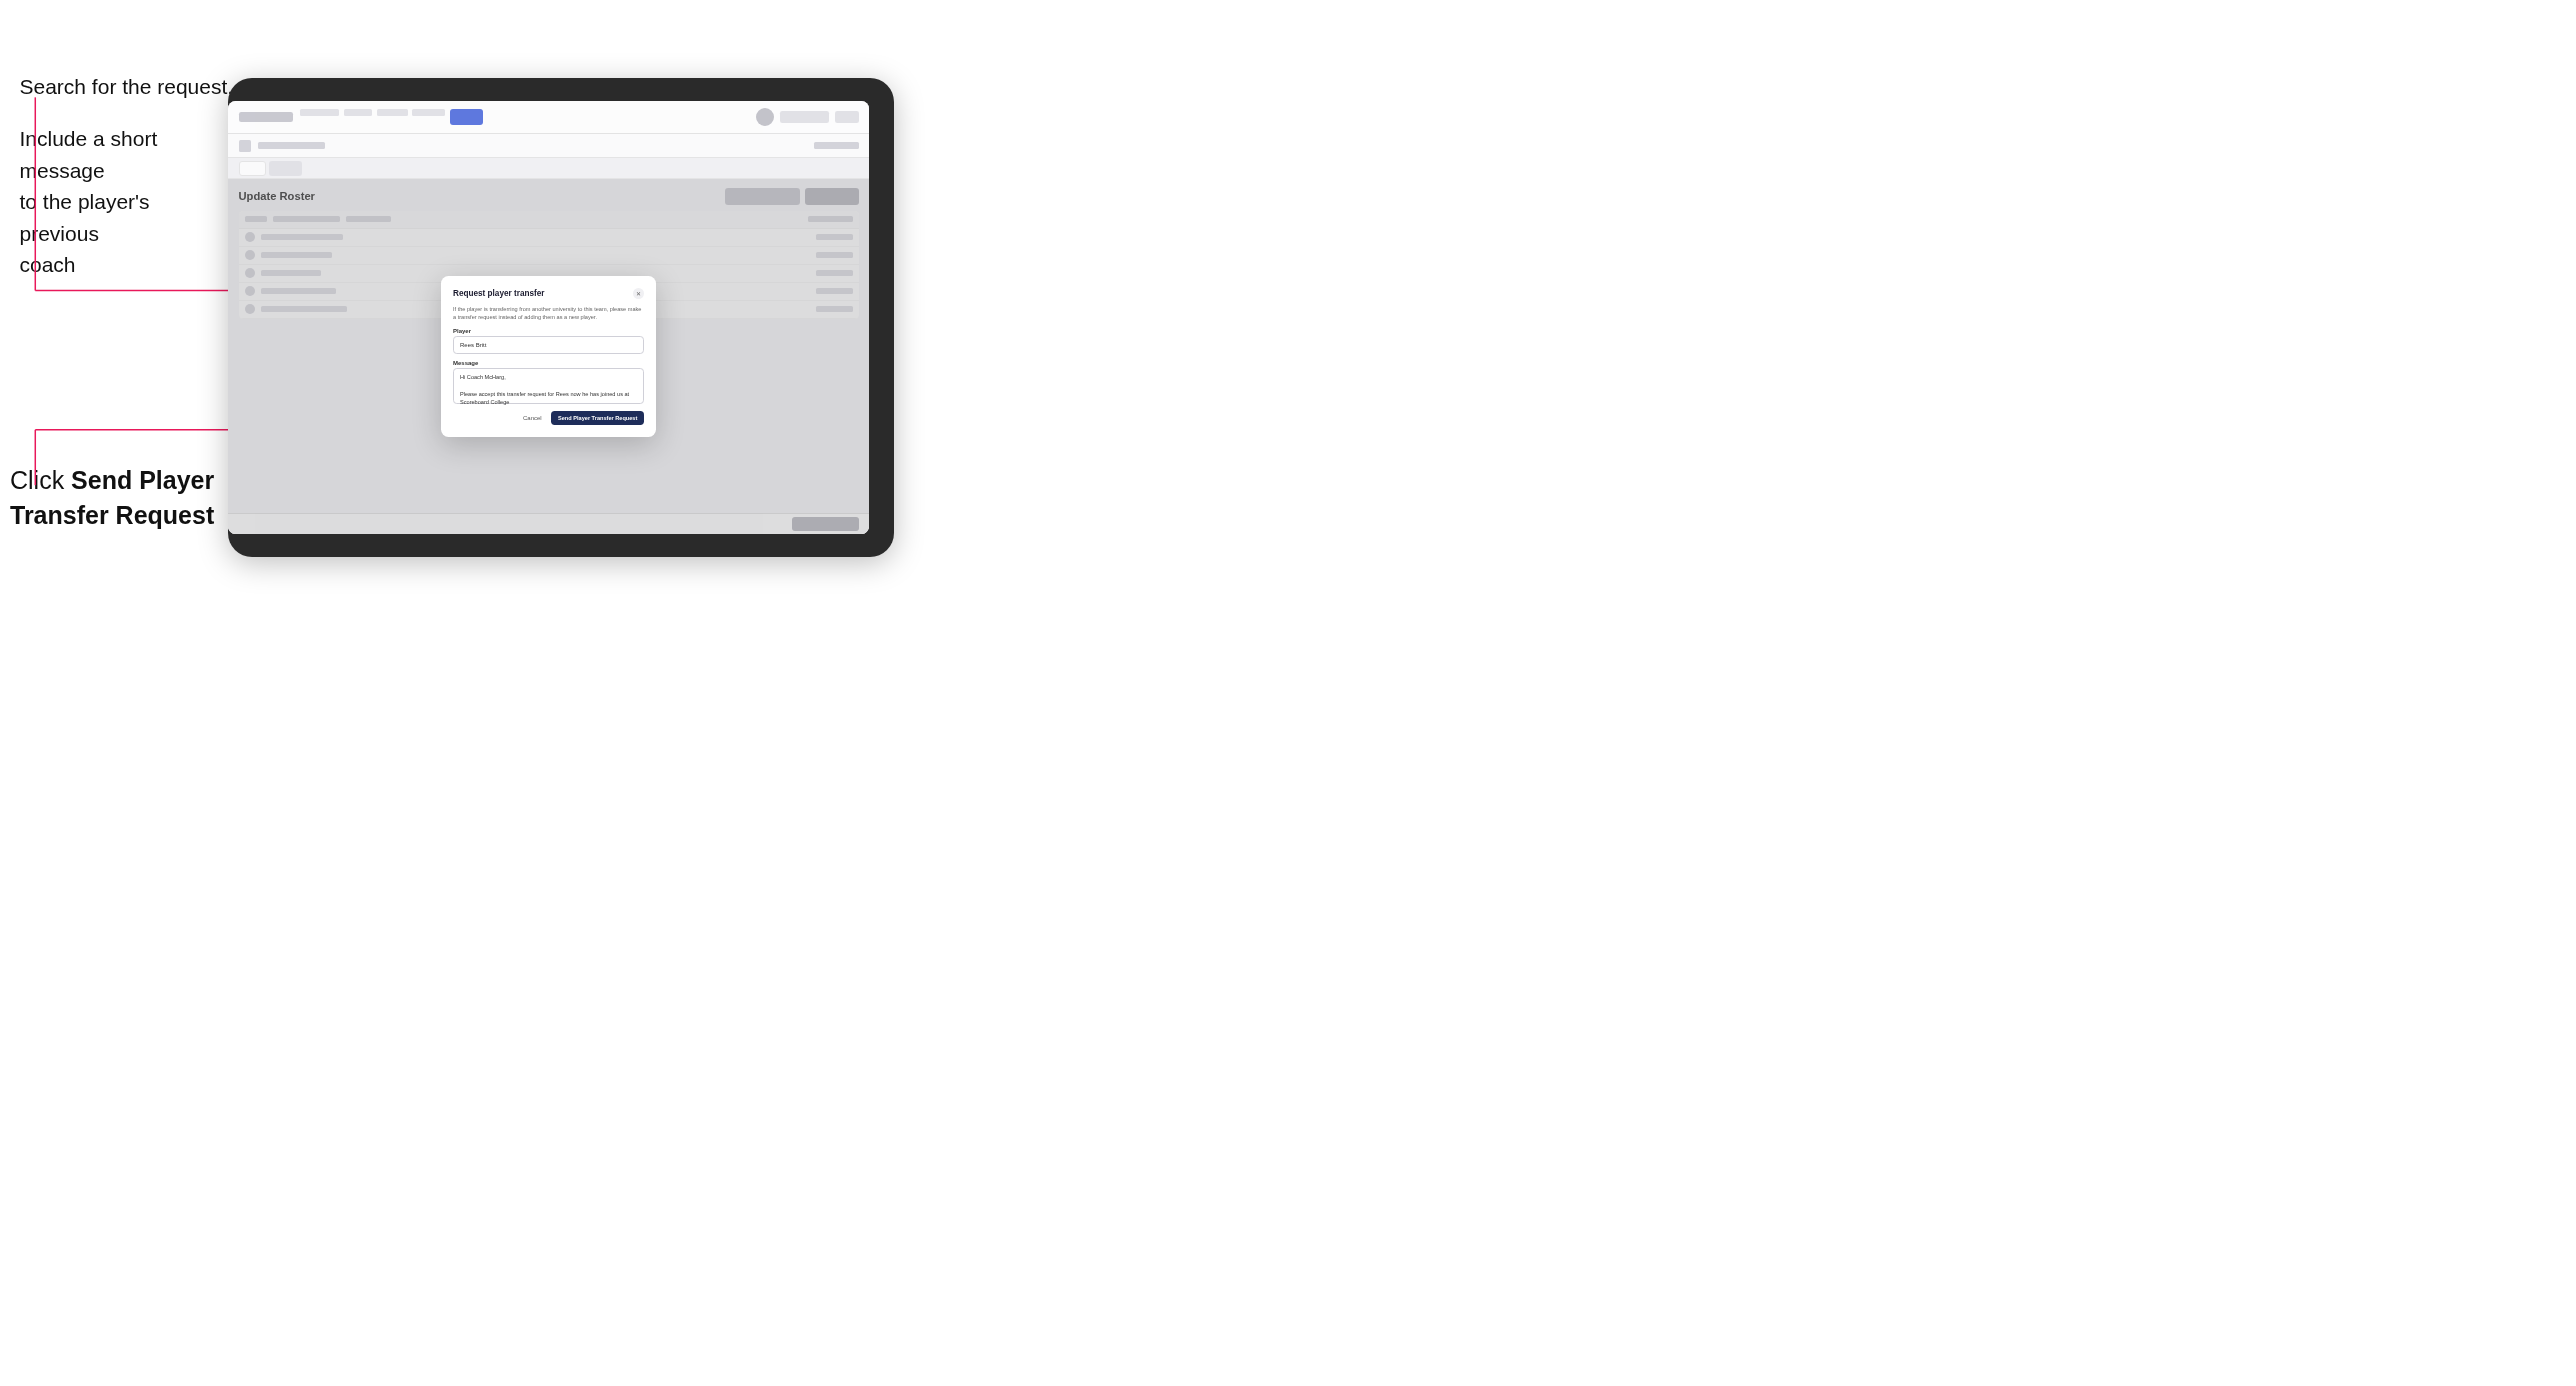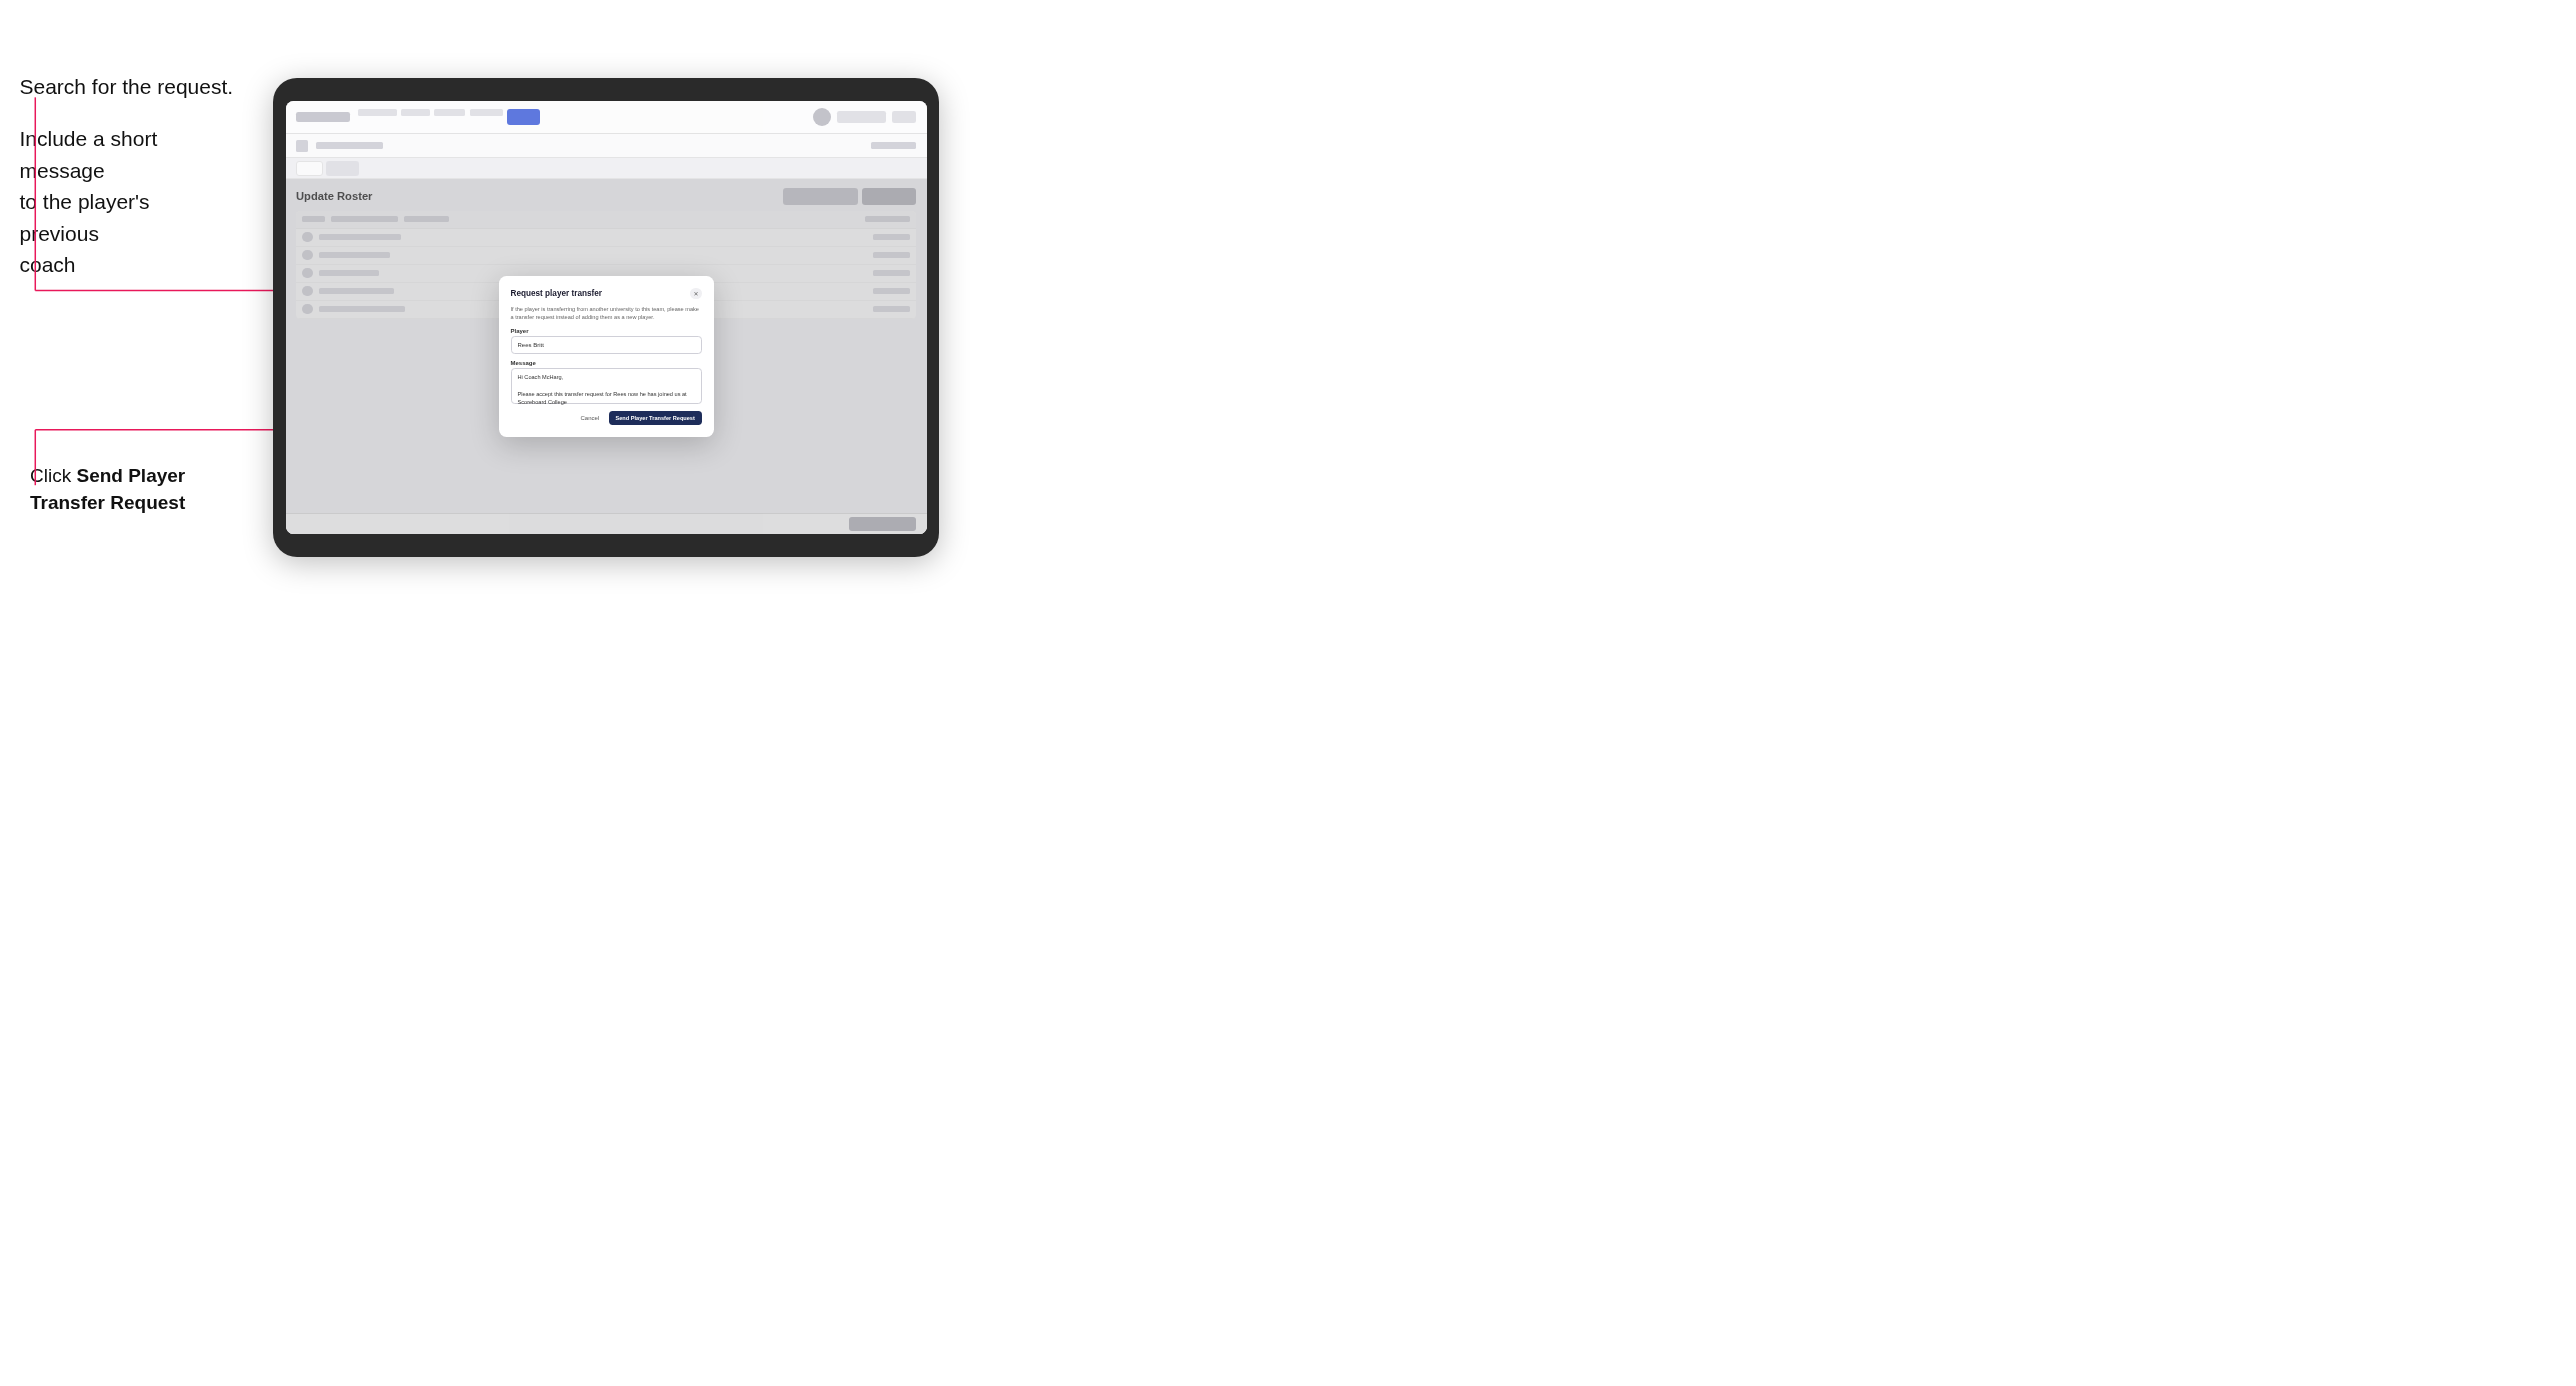--- a/index.html
+++ b/index.html
@@ -26,42 +26,42 @@
 <body>
 
 <div style="position:absolute; left:19.5px; top:72px; font-size:21px; color:#111; line-height:1.4;">
   <span>Search for the request.</span>
 </div>
 
 <div style="position:absolute; left:19.5px; top:123px; font-size:21px; color:#111; line-height:1.5; max-width:202px;">
   Include a short message<br>to the player's previous<br>coach
 </div>
 
-<div style="position:absolute; left:30px; top:463px; font-size:19px; color:#111; line-height:1.4; max-width:210px;">
+<div style="position:absolute; left:10px; top:463px; font-size:25px; color:#111; line-height:1.4; max-width:210px;">
   Click <strong>Send Player<br>Transfer Request</strong>
 </div>
 
 <svg class="arrow-svg" xmlns="http://www.w3.org/2000/svg" viewBox="0 0 3440 1851" width="2576" height="1386">
 
   <line x1="47" y1="130" x2="47" y2="388" stroke="#e8185a" stroke-width="2"></line>
 
   <line x1="47" y1="388" x2="598" y2="388" stroke="#e8185a" stroke-width="2"></line>
 
   <polygon points="598,383 612,388 598,393" fill="#e8185a"></polygon>
 
   <line x1="47" y1="648" x2="47" y2="574" stroke="#e8185a" stroke-width="2"></line>
 
   <line x1="47" y1="574" x2="820" y2="574" stroke="#e8185a" stroke-width="2"></line>
 
   <line x1="820" y1="574" x2="820" y2="520" stroke="#e8185a" stroke-width="2"></line>
 
   <polygon points="815,520 820,506 825,520" fill="#e8185a"></polygon>
 </svg>
 
-<div style="position:absolute; left:228px; top:78px; width:666px; height:479px; background:#2a2a2a; border-radius:24px; box-shadow: 0 6px 30px rgba(0,0,0,0.25); display:flex; align-items:center; justify-content:center;margin-left:45px;">
+<div style="position:absolute; left:228px; top:78px; width:666px; height:479px; background:#2a2a2a; border-radius:24px; box-shadow: 0 6px 30px rgba(0,0,0,0.25); display:flex; align-items:center; ">
 
   <div style="width:641px; height:433px; background:#f0f0f4; border-radius:7.5px; overflow:hidden; position:relative;">
 
     <div style="height:33px; background:#fff; display:flex; align-items:center; padding:0 10.5px; gap:7.5px; border-bottom:0.7px solid #e0e0e0; filter:blur(0.7px); opacity:0.8;">
       <div style="width:54px; height:10.5px; background:#c0c0c8; border-radius:2.2px;"></div>
       <div style="display:flex; gap:4.5px; flex:1;">
         <div style="width:39px; height:7.5px; background:#c8c8d0; border-radius:1.5px; opacity:0.6;"></div>
         <div style="width:28.5px; height:7.5px; background:#c8c8d0; border-radius:1.5px; opacity:0.6;"></div>
         <div style="width:31px; height:7.5px; background:#c8c8d0; border-radius:1.5px; opacity:0.6;"></div>
         <div style="width:33px; height:7.5px; background:#c8c8d0; border-radius:1.5px; opacity:0.6;"></div>

